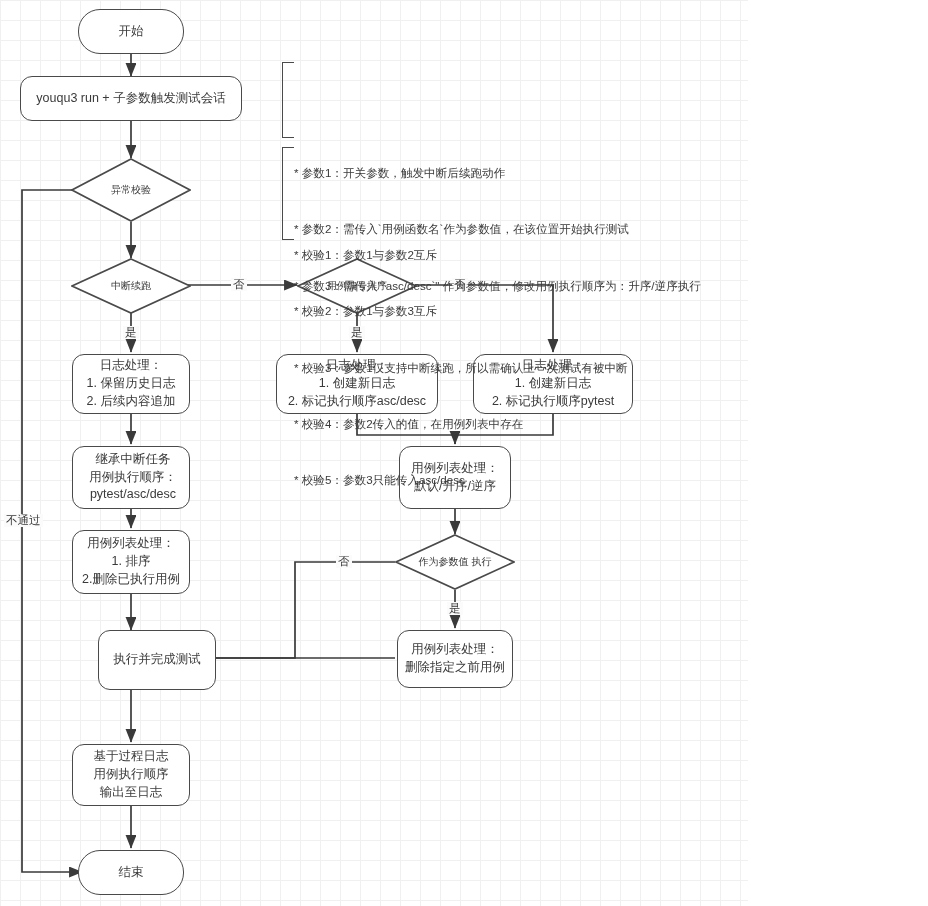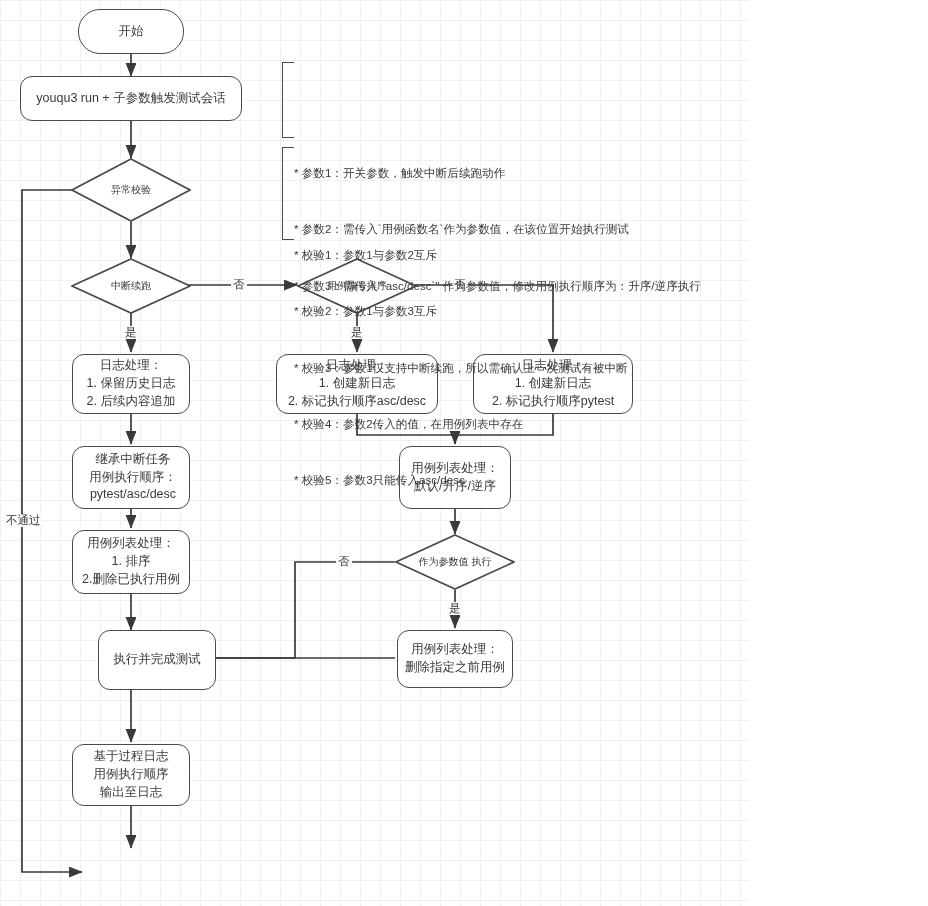--- a/index.html
+++ b/index.html
@@ -215,20 +215,21 @@
 
   <div class="node process" style="left:397px; top:630px; width:116px; height:58px;">用例列表处理：
 删除指定之前用例</div>
 
   <div class="node process" style="left:72px; top:630px; width:118px; height:60px;margin-left:26px;">执行并完成测试</div>
 
   <div class="node process" style="left:72px; top:744px; width:118px; height:62px;">基于过程日志
 用例执行顺序
 输出至日志</div>
 
+  <div class="node terminator" style="left:78px; top:850px; width:106px; height:45px;">结束</div>
 
   <span class="edge-label" style="left:4px; top:514px;">不通过</span>
   <span class="edge-label" style="left:123px; top:326px;">是</span>
   <span class="edge-label" style="left:231px; top:278px;">否</span>
   <span class="edge-label" style="left:349px; top:326px;">是</span>
   <span class="edge-label" style="left:452px; top:278px;">否</span>
   <span class="edge-label" style="left:447px; top:602px;">是</span>
   <span class="edge-label" style="left:336px; top:555px;">否</span>
 
   <div class="note" style="left:282px; top:62px; width:640px; height:76px;">

